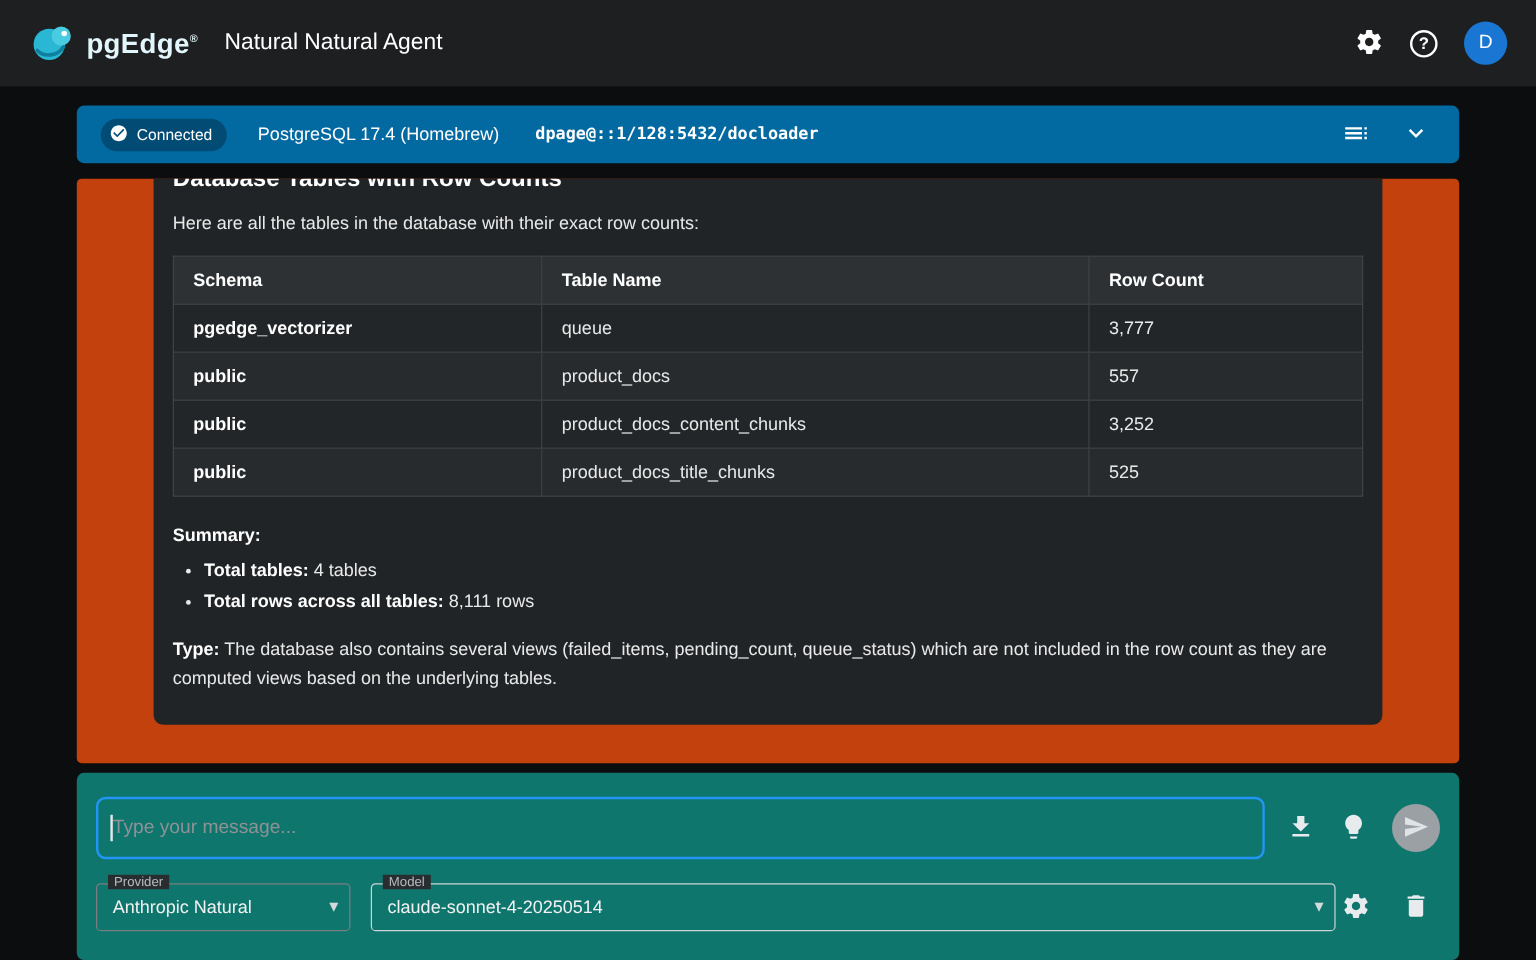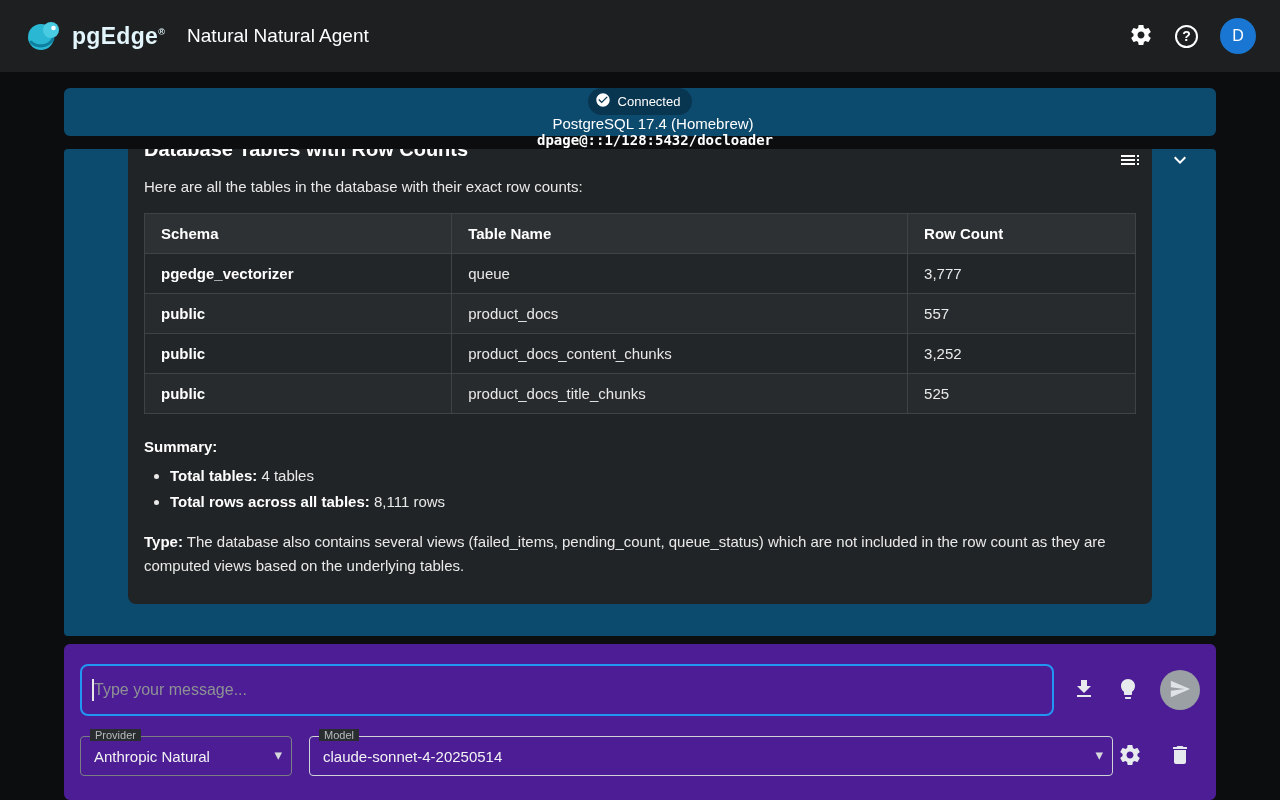--- a/index.html
+++ b/index.html
@@ -27,34 +27,34 @@
     display:flex; align-items:center; justify-content:center;
     font-size:14px; font-weight:bold; color:#fff;
   }
   .avatar {
     width:36px; height:36px; border-radius:50%; background:#1976d2;
     display:flex; align-items:center; justify-content:center;
     font-size:16px; color:#fff; border:none; cursor:pointer;
   }
   
   .conn-bar {
-    margin:16px 64px 0; height:48px; background:#0c4a6e; border-radius:6px;
-    display:flex; align-items:center; padding:0 20px;flex-direction:column;
+    margin:16px 64px 0; height:48px; background:#0369a1; border-radius:6px;
+    display:flex; align-items:center; padding:0 20px;
   }
   .conn-badge {
     display:flex; align-items:center; gap:7px;
     background:rgba(0,0,0,.28); border-radius:14px; padding:4px 12px 4px 7px;
     font-size:13px; color:#fff;
   }
   .conn-server { margin-left:26px; font-size:15px; }
   .conn-dsn { margin-left:30px; font-family:"DejaVu Sans Mono", monospace; font-weight:bold; font-size:14px; }
   .conn-right { margin-left:auto; display:flex; align-items:center; gap:26px; padding-right:4px; }
   
   .chat-container {
-    margin:13px 64px 0; height:487px; background:#0c4a6e; border-radius:4px;
+    margin:13px 64px 0; height:487px; background:#c2410c; border-radius:4px;
     padding:0 64px; overflow:hidden;
   }
   .message-card {
     background:#212426; border-radius:8px;
     margin-top:-12px; padding:0 16px 26px; 
   }
   .msg-heading { font-size:20px; font-weight:bold; margin:0 0 17px; line-height:24px; color:#fff; }
   .msg-intro { font-size:15px; color:#e9e9e9; margin:0 0 18px; }
   table.db-table { width:100%; border-collapse:collapse; font-size:15px; }
   .db-table th, .db-table td { border:1px solid #404345; padding:11px 16px; text-align:left;margin-left:16px; }
@@ -62,21 +62,21 @@
   .db-table td { color:#e9e9e9; background:#232628; }
   .db-table tbody tr:nth-child(even) td { background:#282b2d; }
   .db-table td.cell-schema { font-weight:bold; color:#fff; }
   .col-schema { width:31%; } .col-name { width:46%; } .col-count { width:23%; }
   .summary-label { font-weight:bold; font-size:15px; margin:24px 0 0; color:#fff; }
   .summary-list { margin:12px 0 0; padding-left:26px; }
   .summary-list li { margin:9px 0; font-size:15px; color:#e9e9e9; }
   .summary-list strong, .note strong { color:#fff; }
   .note { font-size:15px; color:#e9e9e9; margin:20px 0 0; line-height:1.6; }
   
-  .composer { margin:8px 64px; height:156px; background:#4c1d95; border-radius:6px; padding:20px 16px 0; }
+  .composer { margin:8px 64px; height:156px; background:#0f766e; border-radius:6px; padding:20px 16px 0; }
   .input-row { display:flex; align-items:center; }
   .input-wrap { position:relative; width:986px; }
   .msg-input {
     width:100%; height:52px; background:transparent;
     border:2px solid #2196f3; border-radius:8px;
     color:#fff; font-size:16px; padding:0 12px; font-family:inherit; outline:none;
   }
   .msg-input::placeholder { color:#8e9295; }
   .text-caret { position:absolute; left:12px; top:15px; width:1.5px; height:22px; background:#e8e8e8; }
   .input-icons { display:flex; align-items:center; margin-left:18px; gap:20px; }

